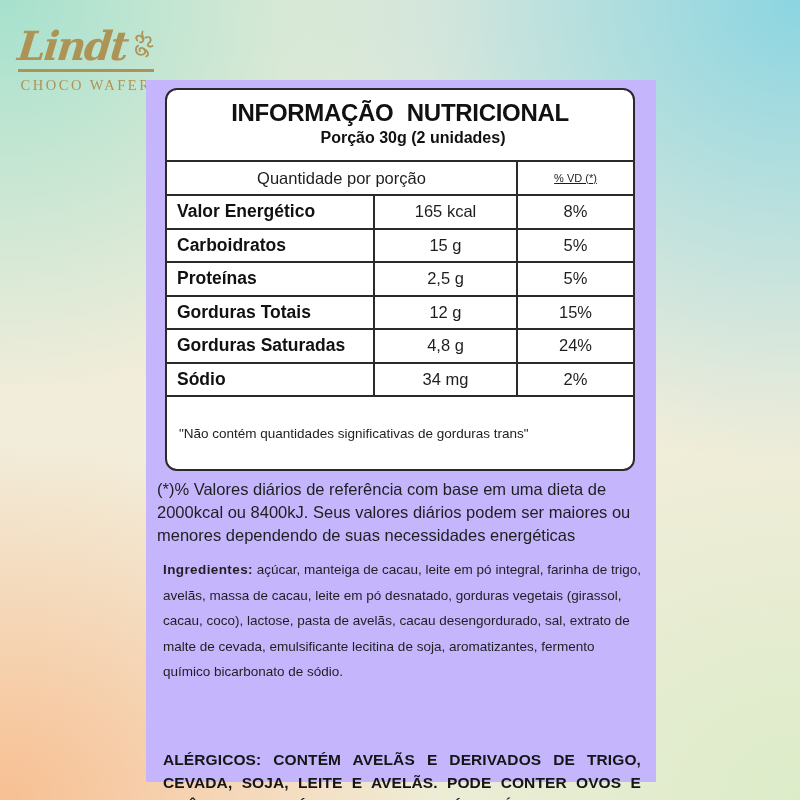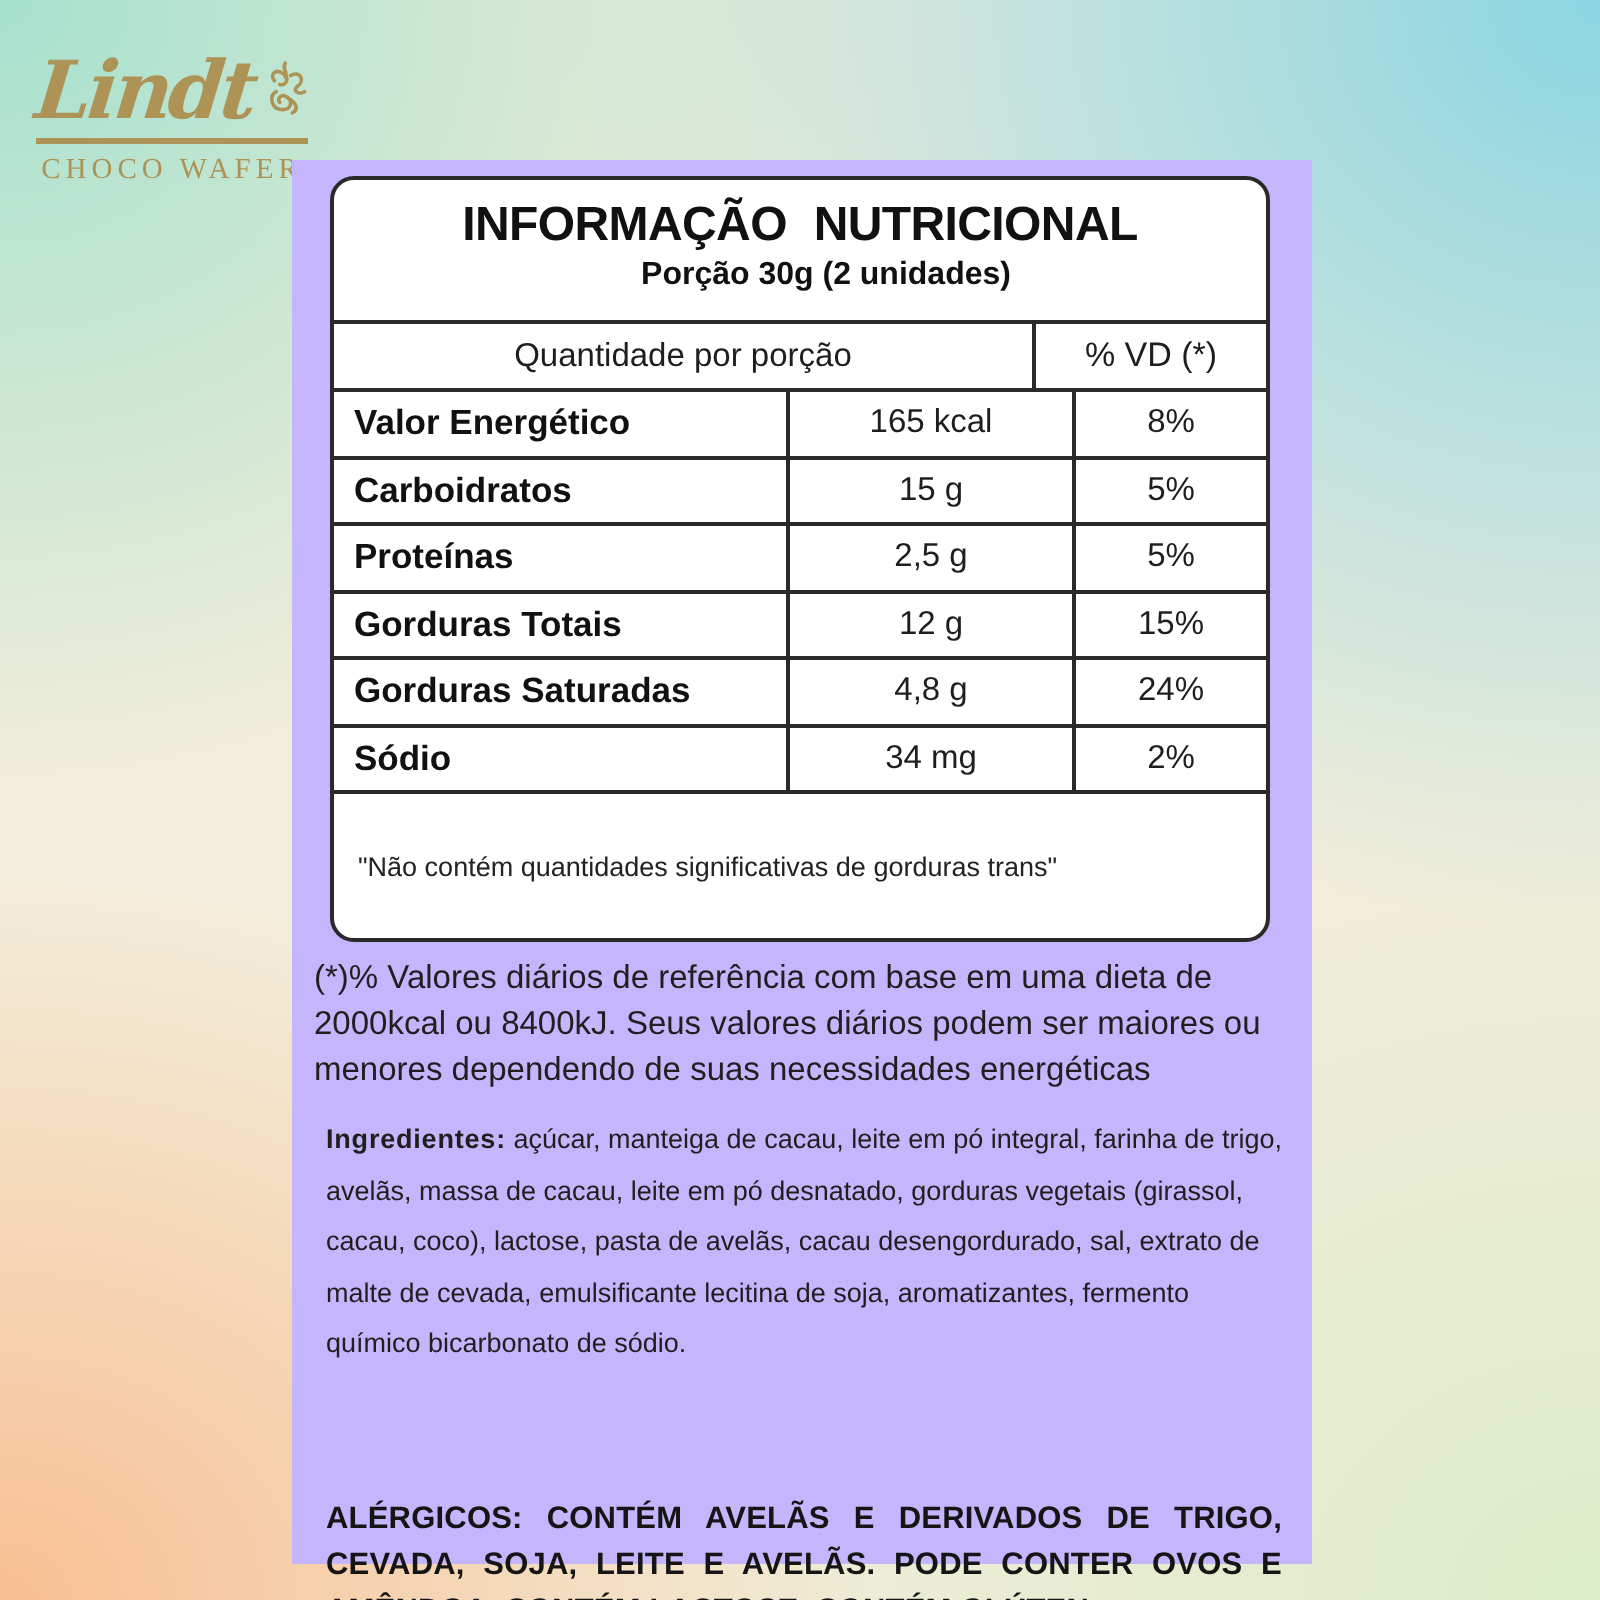--- a/index.html
+++ b/index.html
@@ -64,25 +64,25 @@
     line-height: 28px; color: #111;
   }
   .nsubtitle { font-size: 16px; font-weight: bold; margin-top: 2px; color: #111; margin-left: 26px; }
 
   .header-row { display: flex; border-top: 2px solid #2a2a2a; height: 34px; flex: none; }
   .hq {
     width: 351px; border-right: 2px solid #2a2a2a;
     display: flex; align-items: center; justify-content: center;
     font-size: 16.5px;
   }
-  .hdv { flex: 1; display: flex; align-items: center; justify-content: center; font-size: 17px; }
+  .hdv { flex: 1; display: flex; align-items: center; justify-content: center; font-size: 11px; text-decoration: underline; }
 
   .data-row { display: flex; border-top: 2px solid #2a2a2a; height: 33.5px; flex: none; }
   .cell-name {
-    width: 228px; border-right: 2px solid #2a2a2a;
+    width: 208px; border-right: 2px solid #2a2a2a;
     display: flex; align-items: center; padding-left: 10px;
     font-size: 17.5px; font-weight: bold; color: #111;
   }
   .cell-amount {
     width: 143px; border-right: 2px solid #2a2a2a;
     display: flex; align-items: center; justify-content: center;
     font-size: 16.5px;
   }
   .cell-dv { flex: 1; display: flex; align-items: center; justify-content: center; font-size: 16.5px; }
 

